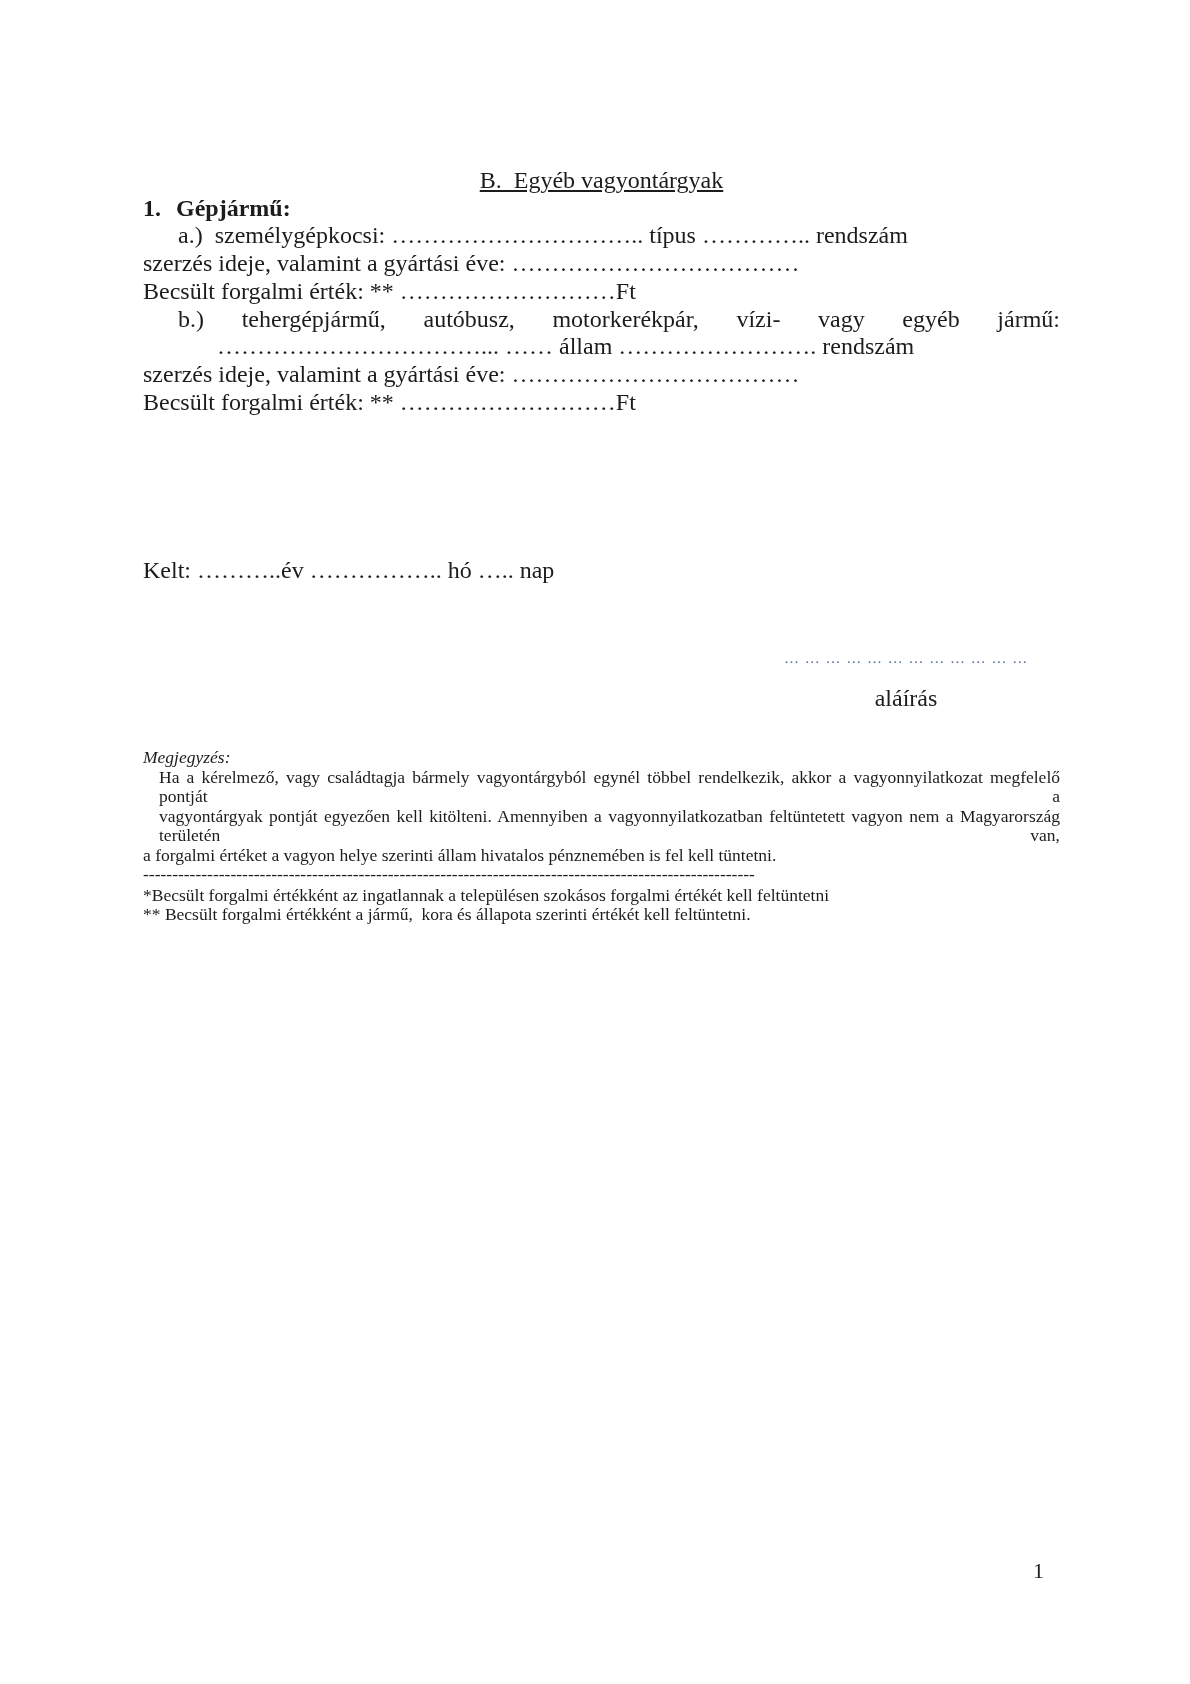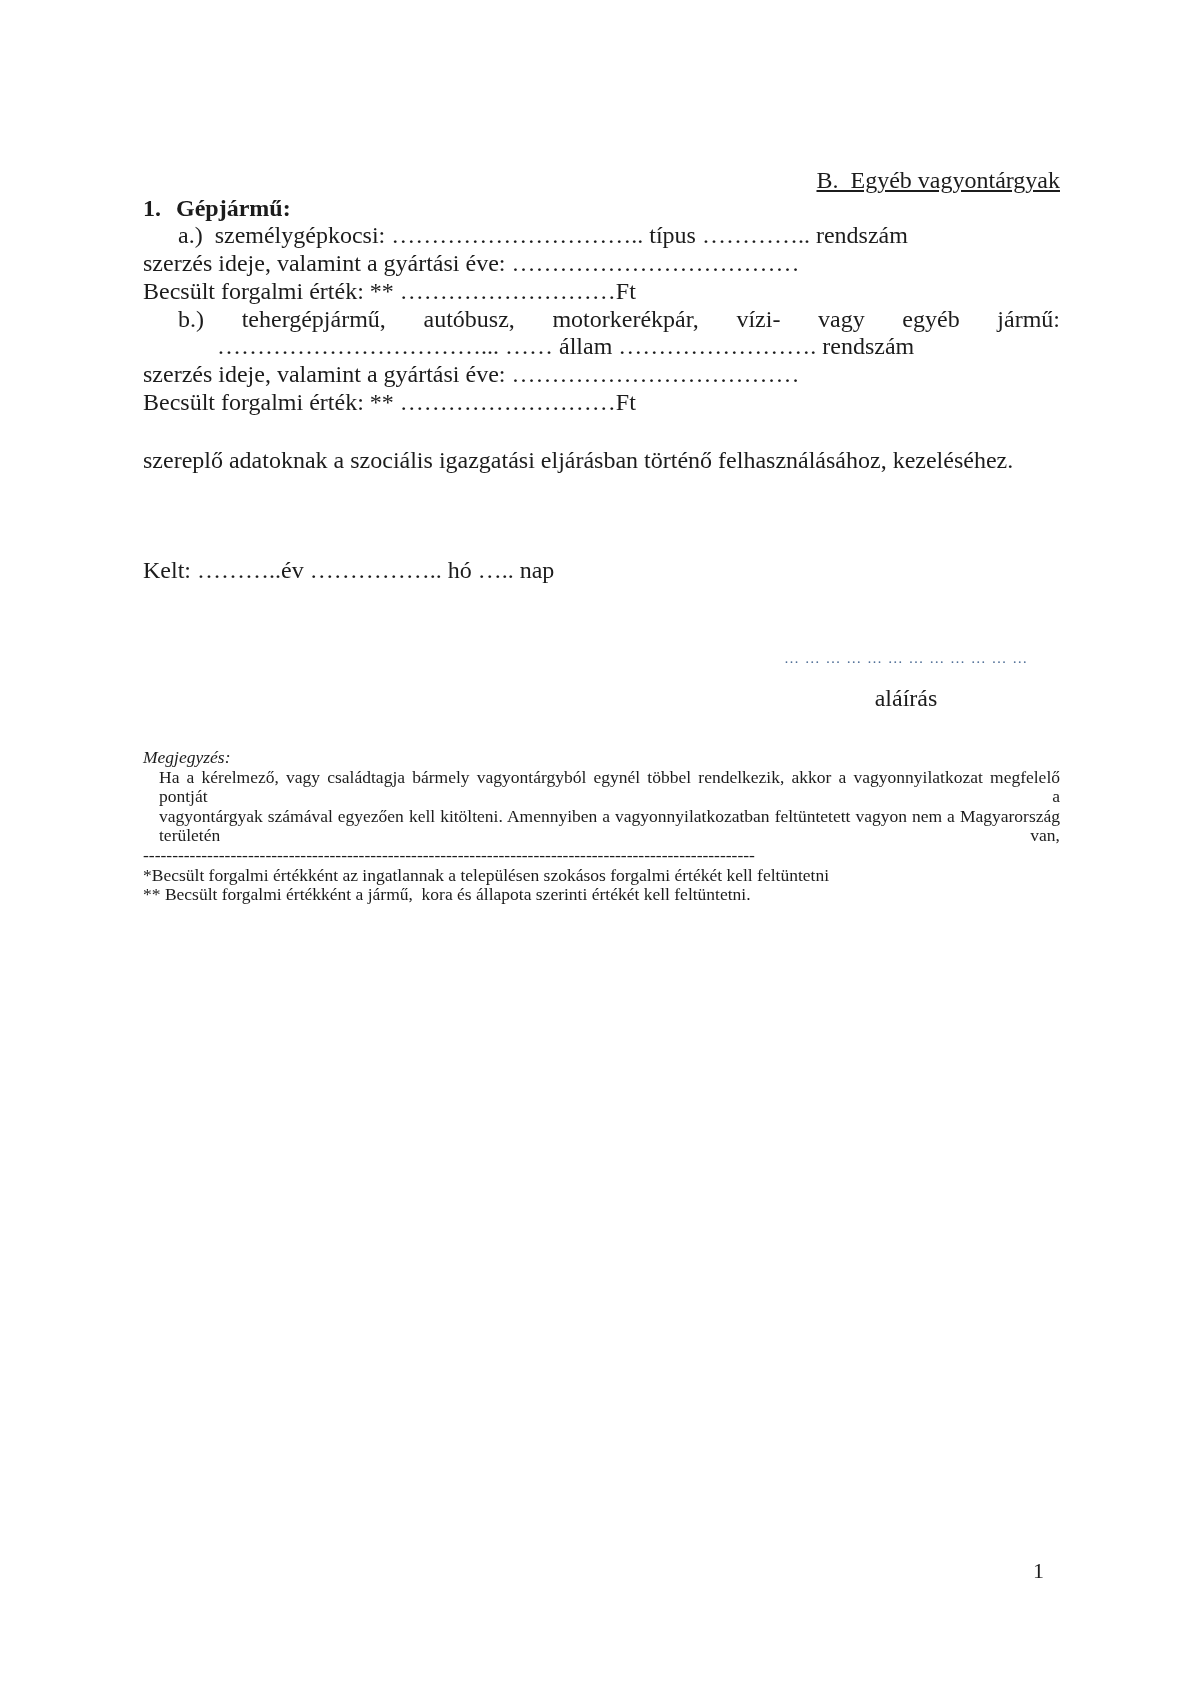--- a/index.html
+++ b/index.html
@@ -9,21 +9,21 @@
     background:#ffffff;
     color:#1c1c1c;
     font-family:"Liberation Serif","DejaVu Serif",serif;
     overflow:hidden;
   }
   
   .main-block {
     position:absolute; left:143px; width:917px; top:167px;
     font-size:24px; line-height:27.7px;
   }
-  .doc-title { text-align:right; white-space:pre-wrap; }
+  .doc-title { text-align:center; white-space:pre-wrap; }
   .doc-title .u { text-decoration:underline; }
   .heading-row { font-weight:bold; }
   .heading-row .num { display:inline-block; width:33px; }
   .pre { white-space:pre; overflow:hidden; }
   .indent-a { padding-left:35px; }
   .indent-b2 { padding-left:74px; }
   .justify-full { text-align:justify; text-align-last:justify; padding-left:35px; }
   
   .declaration {
     position:absolute; left:143px; width:917px; top:446px;
@@ -72,34 +72,34 @@
     <div class="pre indent-a">a.)  személygépkocsi: ………………………….. típus ………….. rendszám</div>
     <div class="pre">szerzés ideje, valamint a gyártási éve: ………………………………</div>
     <div class="pre">Becsült forgalmi érték: ** ………………………Ft</div>
     <div class="justify-full">b.) tehergépjármű, autóbusz, motorkerékpár, vízi- vagy egyéb jármű:</div>
     <div class="pre indent-b2">……………………………... …… állam ……………………. rendszám</div>
     <div class="pre">szerzés ideje, valamint a gyártási éve: ………………………………</div>
     <div class="pre">Becsült forgalmi érték: ** ………………………Ft</div>
   </div>
 
   <div class="declaration">
-    <div>szereplő adatoknak a szociális igazgatási eljárásban történő felhasználásához, kezeléséhez.</div>
   </div>
 
   <div class="date-line">Kelt: ………..év …………….. hó ….. nap</div>
 
   <div class="signature">
     <div class="dots">… … … … … … … … … … … …</div>
     <div class="label">aláírás</div>
   </div>
 
   <div class="notes">
     <div class="nheading">Megjegyzés:</div>
     <div class="njust">Ha a kérelmező, vagy családtagja bármely vagyontárgyból egynél többel rendelkezik, akkor a vagyonnyilatkozat megfelelő pontját a</div>
-    <div class="njust">vagyontárgyak számával egyezően kell kitölteni. Amennyiben a vagyonnyilatkozatban feltüntetett vagyon nem a Magyarország területén van,</div>
+    <div class="njust">vagyontárgyak pontját egyezően kell kitölteni. Amennyiben a vagyonnyilatkozatban feltüntetett vagyon nem a Magyarország területén van,</div>
+    <div>a forgalmi értéket a vagyon helye szerinti állam hivatalos pénznemében is fel kell tüntetni.</div>
     <div class="divider">---------------------------------------------------------------------------------------------------------</div>
     <div class="fn-gap"></div>
     <div class="footnote">*Becsült forgalmi értékként az ingatlannak a településen szokásos forgalmi értékét kell feltüntetni</div>
     <div class="footnote">** Becsült forgalmi értékként a jármű,  kora és állapota szerinti értékét kell feltüntetni.</div>
   </div>
 
   <div class="page-number">1</div>
 
 </div>
 

